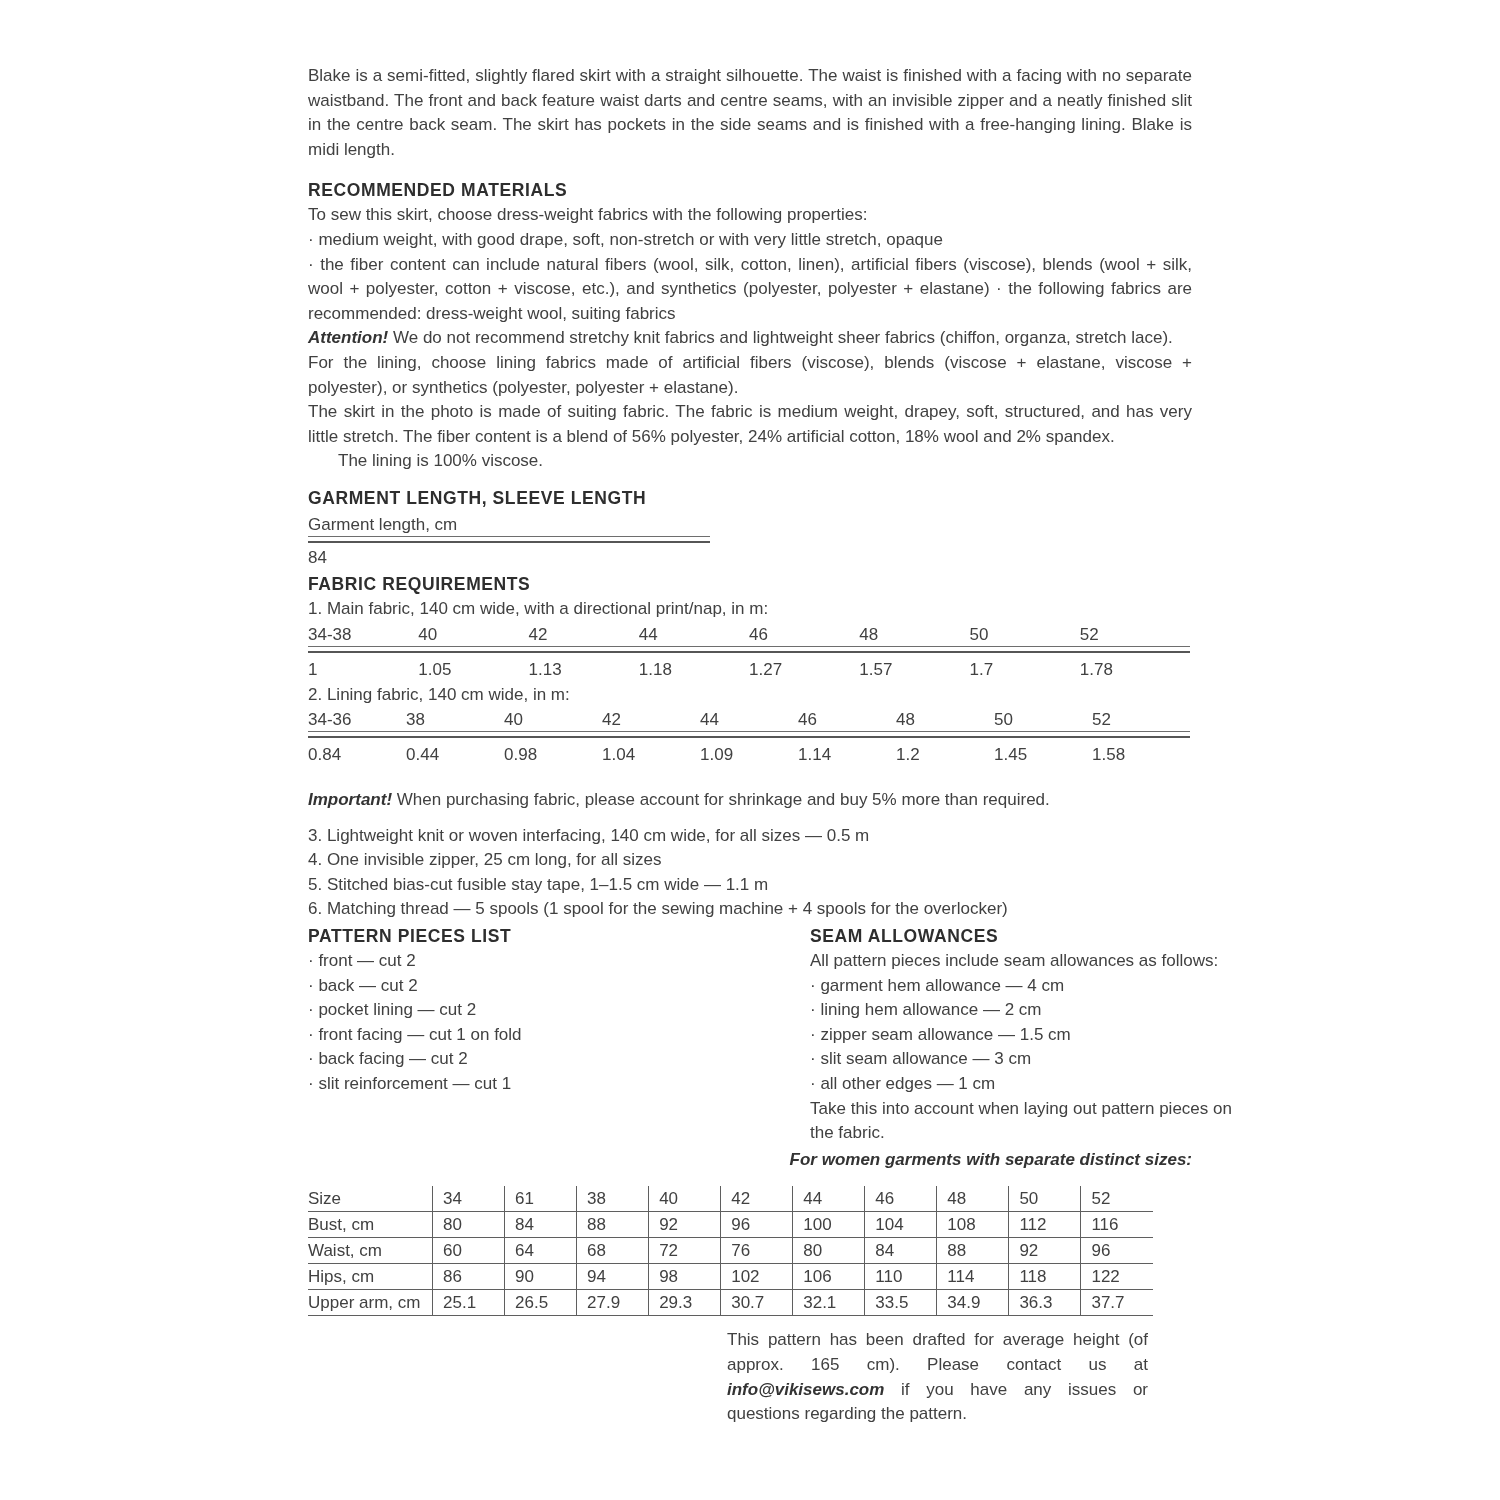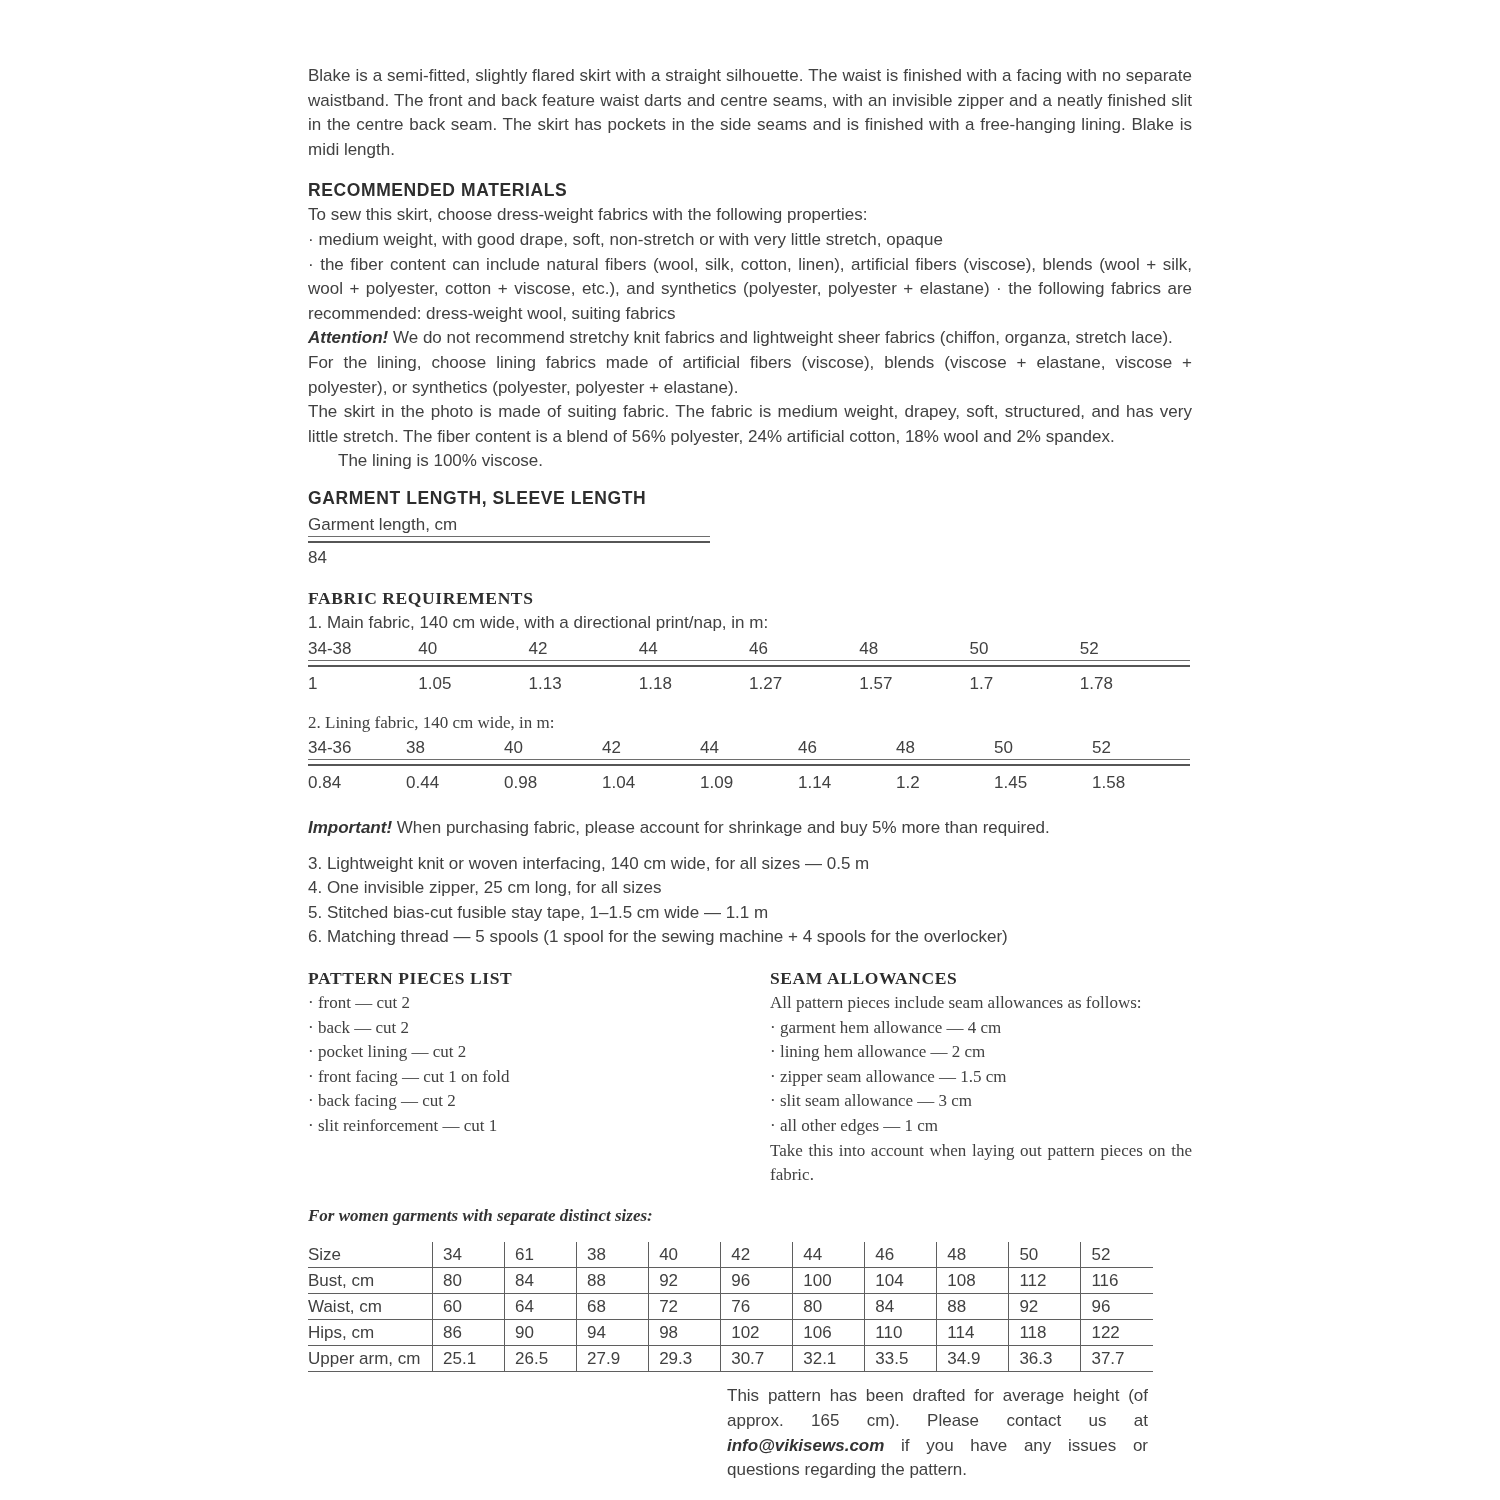--- a/index.html
+++ b/index.html
@@ -17,30 +17,30 @@
   p { margin:0; }
   .just { text-align:justify; }
   h2 {
     margin:0;
     font-size:17.5px;
     font-weight:700;
     color:#2e2e2e;
     letter-spacing:0.6px;
     line-height:25px;
   }
-  .bi { font-weight:700; font-style:italic; color:#333; }
+  .bi { font-weight:700; font-style:italic; color:#333;text-align:right; }
   .mt16 { margin-top:16px; }
   .mt12 { margin-top:12px; }
-  .mt20 { margin-top:16px;font-family:Liberation Serif, serif; }
+  .mt20 { margin-top:2px; }
   .mt22 { margin-top:22px; }
   .mt11 { margin-top:11px; }
   .indent { padding-left:30px; }
 
   
-  .twocol { display:flex; }
+  .twocol { display:flex;gap:40px; }
   .col-left-a  { width:440px; flex:none; }
   .col-right-a { width:444px; flex:none; }
   .col-left-b  { width:462px; flex:none; }
   .col-right-b { width:422px; flex:none; }
 
   
   .drule { border-top:1px solid #6e6e6e; border-bottom:2px solid #565656; height:4px; }
   .w402 { width:402px; }
   .w397 { width:397px; }
 

